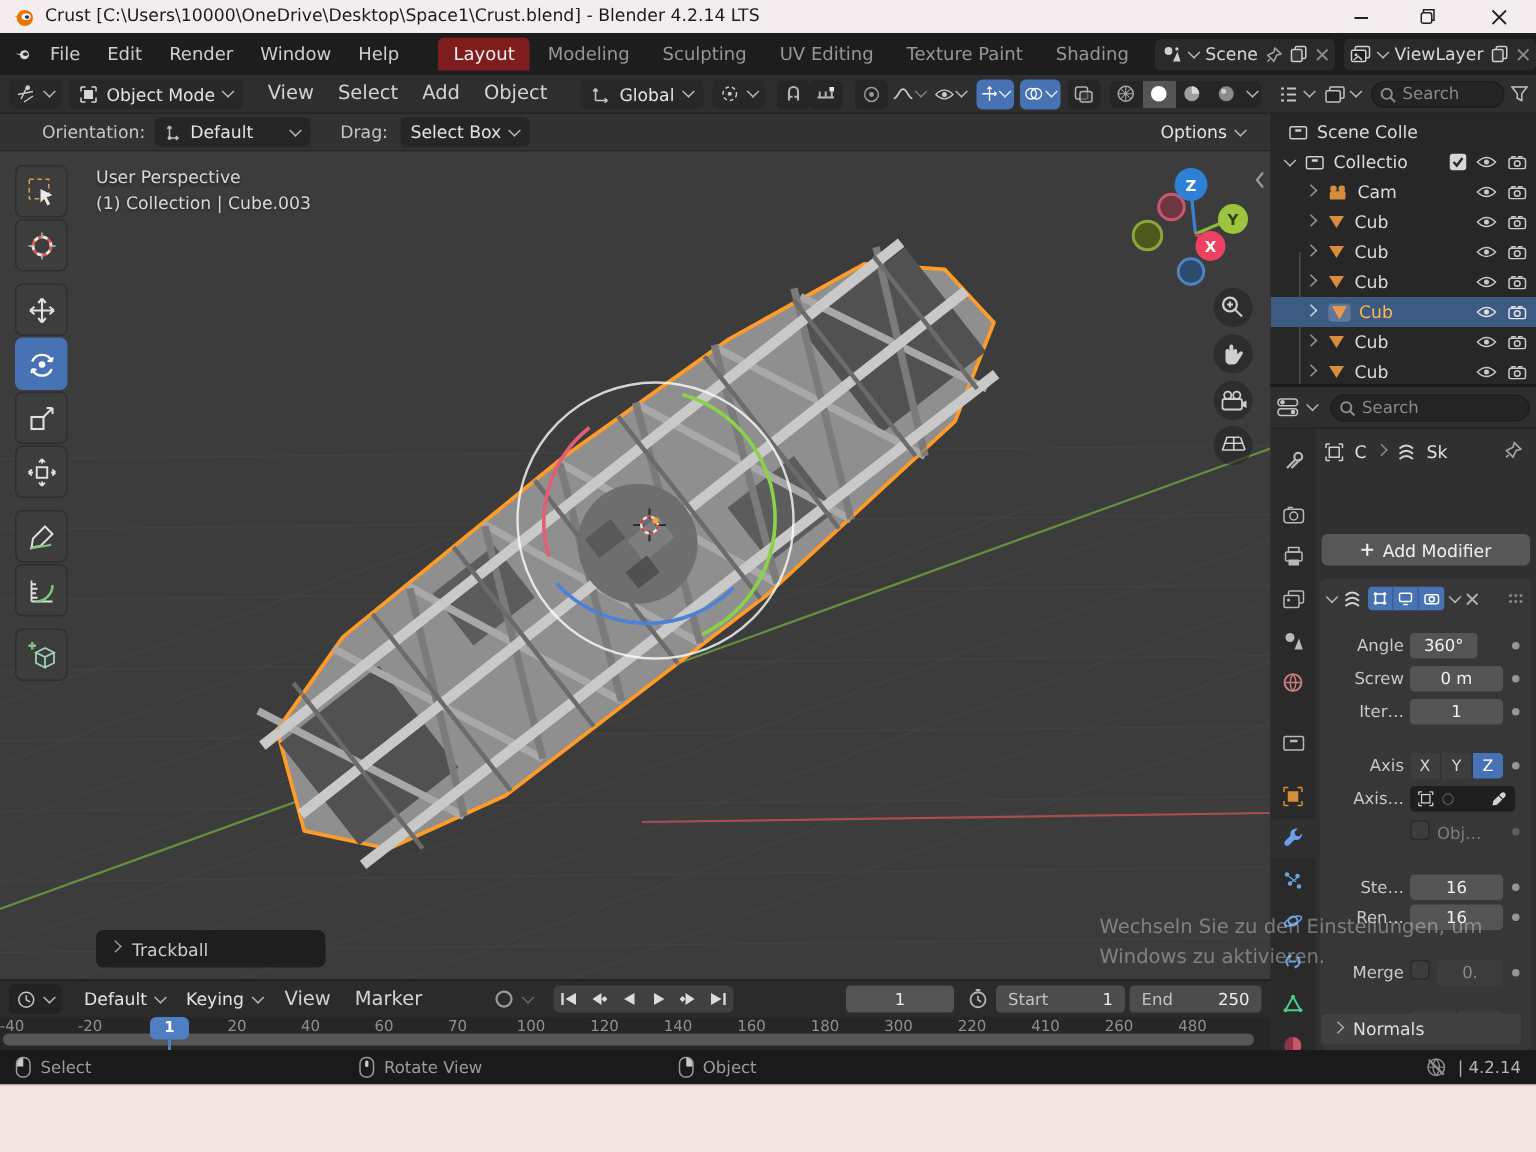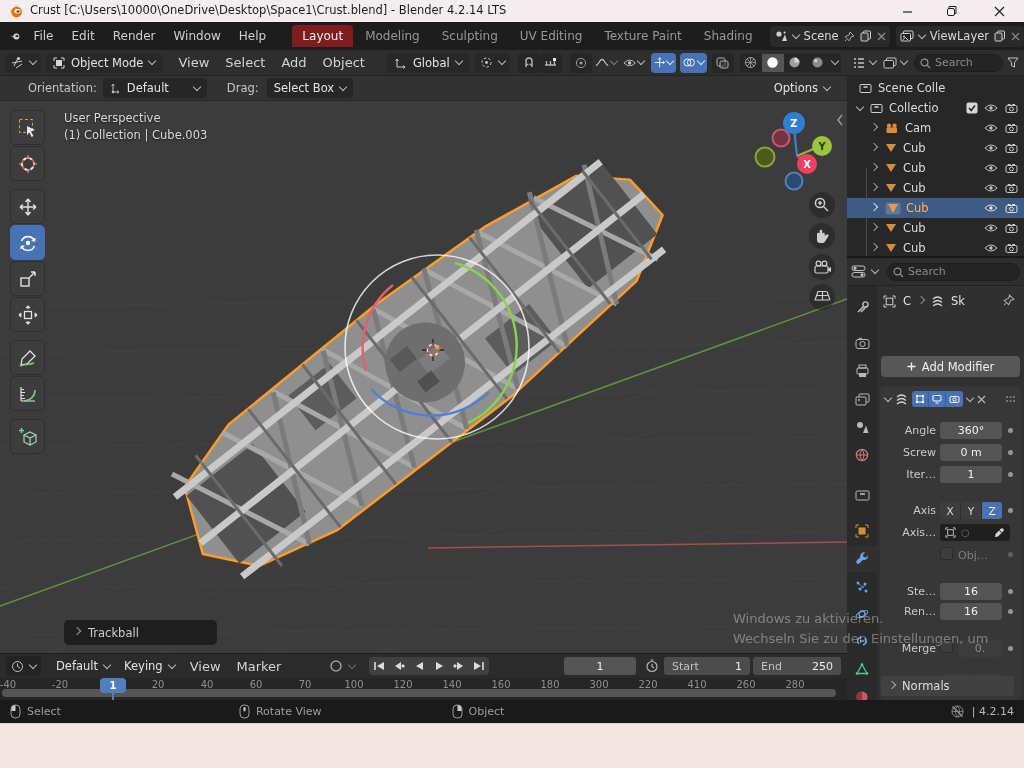--- a/index.html
+++ b/index.html
@@ -819,21 +819,21 @@
               <circle cx="2" cy="2" r="1" fill="#8b8b8b"></circle>
               <circle cx="5.5" cy="2" r="1" fill="#8b8b8b"></circle>
               <circle cx="9" cy="2" r="1" fill="#8b8b8b"></circle>
               <circle cx="2" cy="6" r="1" fill="#8b8b8b"></circle>
               <circle cx="5.5" cy="6" r="1" fill="#8b8b8b"></circle>
               <circle cx="9" cy="6" r="1" fill="#8b8b8b"></circle>
             </svg>
         </div>
 
         <div class="prow-label" style="left:0;top:38px">Angle</div>
-        <div class="field" style="left:60px;top:36px;width:62px">360°</div>
+        <div class="field" style="left:60px;top:36px;width:45px">360°</div>
         <div class="dot" style="left:128px;top:42px"></div>
 
         <div class="prow-label" style="left:0;top:60px">Screw</div>
         <div class="field" style="left:60px;top:58px;width:62px">0 m</div>
         <div class="dot" style="left:128px;top:64px"></div>
 
         <div class="prow-label" style="left:0;top:82px">Iter…</div>
         <div class="field" style="left:60px;top:80px;width:62px">1</div>
         <div class="dot" style="left:128px;top:86px"></div>
 
@@ -976,21 +976,21 @@
     <span class="tick" style="left:305px">70</span>
     <span class="tick" style="left:354px">100</span>
     <span class="tick" style="left:403px">120</span>
     <span class="tick" style="left:452px">140</span>
     <span class="tick" style="left:501px">160</span>
     <span class="tick" style="left:550px">180</span>
     <span class="tick" style="left:599px">300</span>
     <span class="tick" style="left:648px">220</span>
     <span class="tick" style="left:697px">410</span>
     <span class="tick" style="left:746px">260</span>
-    <span class="tick" style="left:795px">280</span>
+    <span class="tick" style="left:795px">480</span>
     <div class="scrollbar"></div>
     <div class="playhead-badge">1</div>
     <div class="playhead-line"></div>
   </div>
 
   <div class="abs statusbar">
     <svg style="margin-left:10px" width="11" height="15" viewBox="0 0 11 15">
       <rect x="1" y="1" width="9" height="13" rx="4" stroke="#9a9a9a" fill="none"></rect>
         <path d="M5.5 1.2 A4 4 0 0 0 1.4 5 V7 h4.1 Z" fill="#c9c9c9"></path>
     </svg>
@@ -1051,17 +1051,17 @@
 
     
     
     
     
     
     
   </div>
 
   <div class="watermark">
+    <div class="l2">Wechseln Sie zu den Einstellungen, um</div>
     <div class="l2">Windows zu aktivieren.</div>
-    <div class="l2">Wechseln Sie zu den Einstellungen, um</div>
   </div>
 
 </div>
 
 </body></html>

